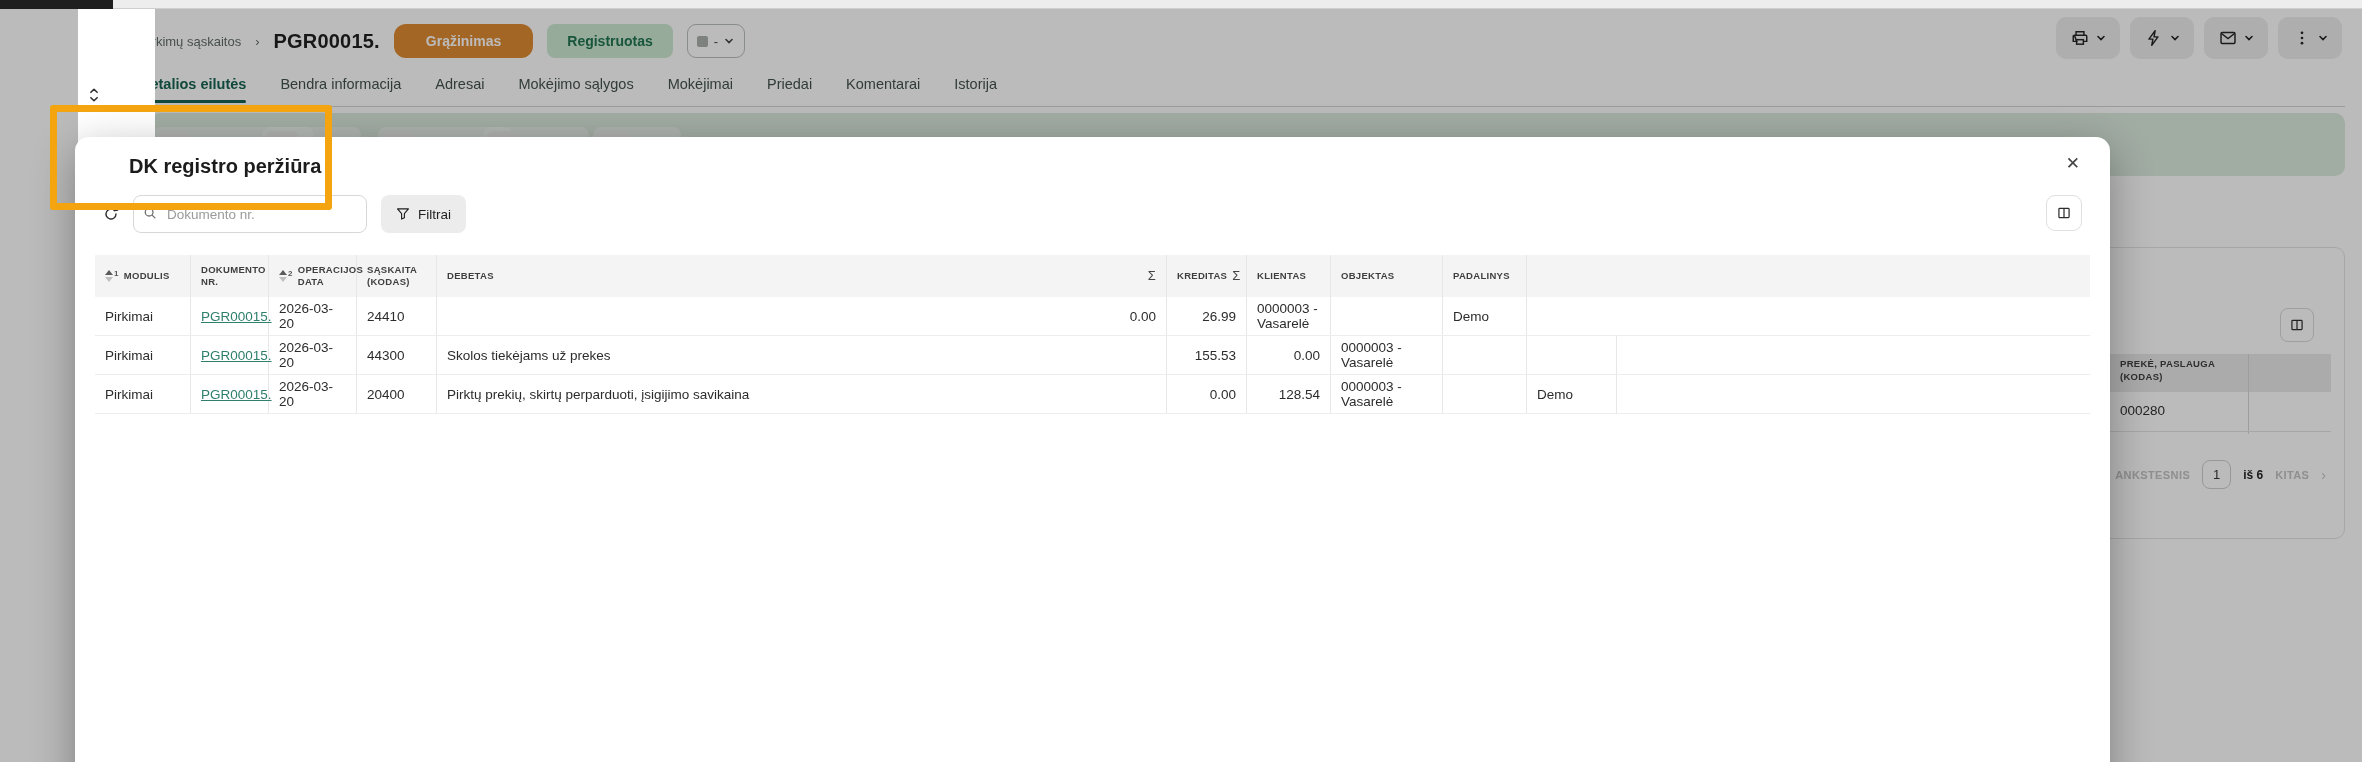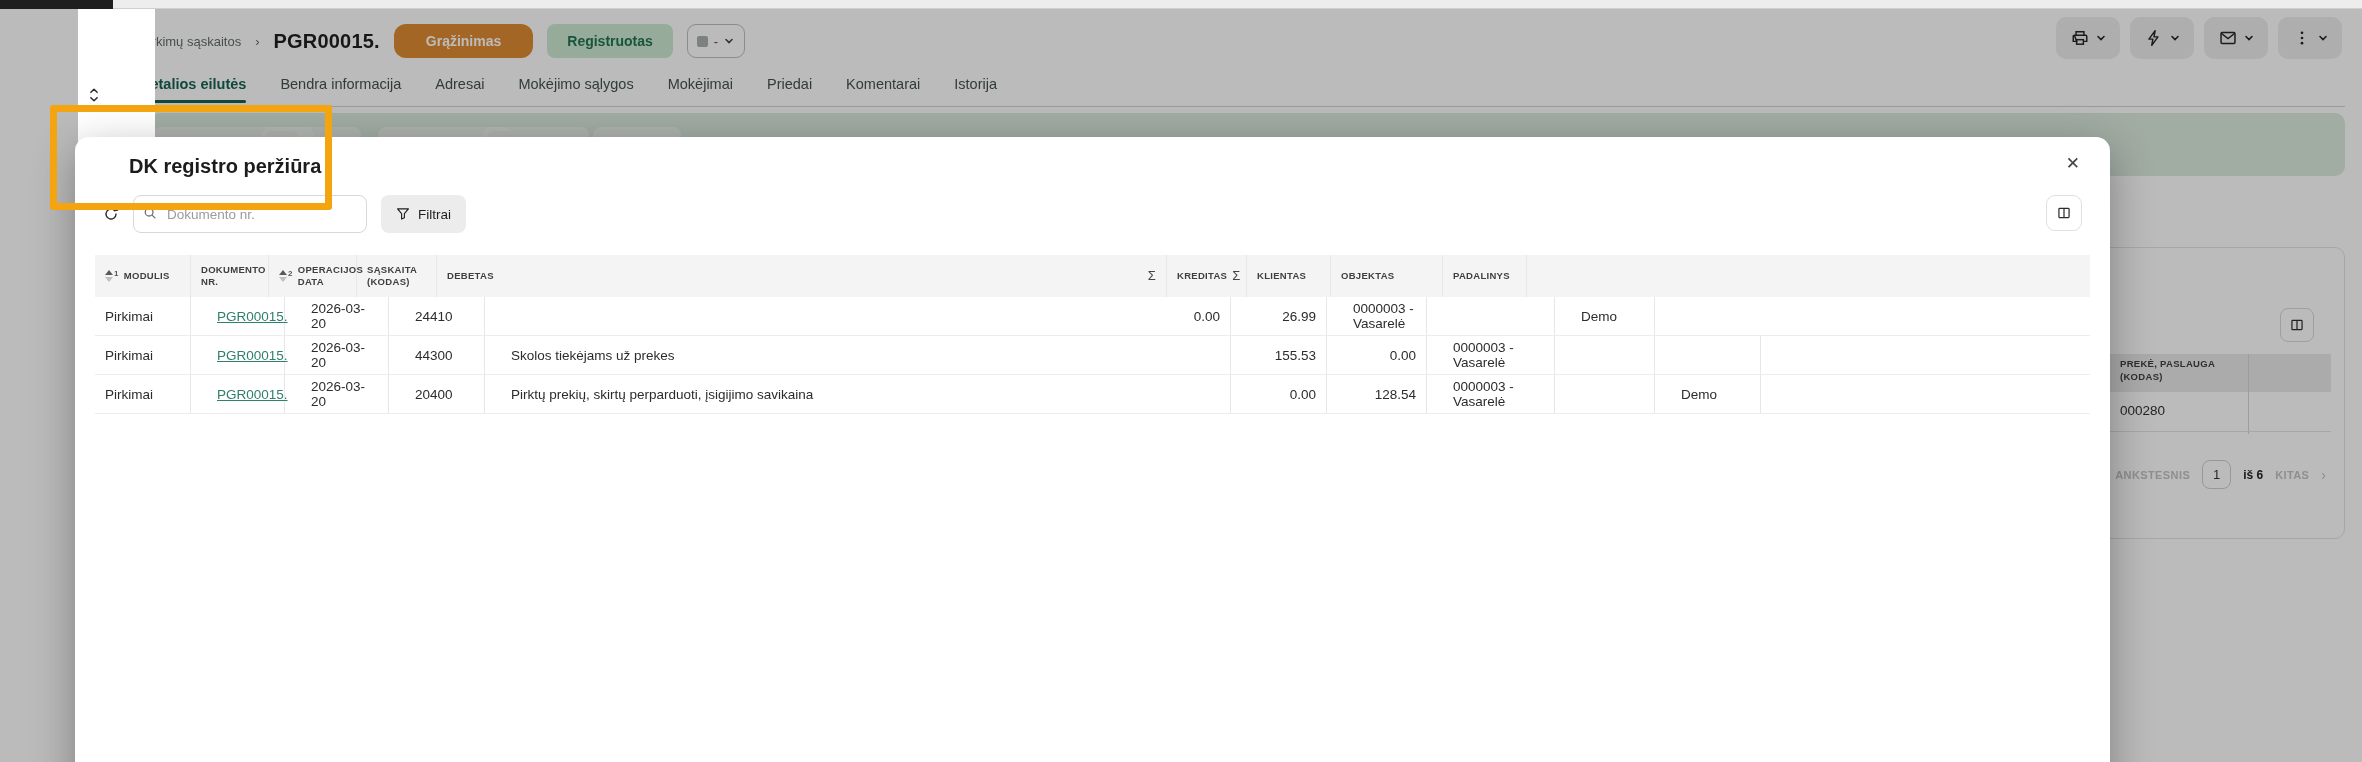--- a/index.html
+++ b/index.html
@@ -79,21 +79,21 @@
   .searchwrap svg { position:absolute; left:10px; top:11px; color:#6f6f6f; }
   .searchwrap input { width:234px; height:38px; border:1px solid #d8d8d8; border-radius:8px; padding:0 10px 0 33px; font-size:13.5px; color:#333; font-family:inherit; outline:none; }
   .searchwrap input::placeholder { color:#9b9b9b; }
   .filter-btn { height:38px; padding:12px 15px; border:none; border-radius:8px; background:#ececec; display:inline-flex; align-items:center; gap:8px; font-size:13.5px; color:#1f1f1f; font-family:inherit; }
   #modal .cols-btn2 { position:absolute; right:28px; top:58px; width:36px; height:36px; border:1px solid #e0e0e0; border-radius:9px; background:#fff; display:flex; align-items:center; justify-content:center; color:#2c2c2c; }
 
   
   #mtable { position:absolute; left:20px; top:118px; width:1995px; font-size:13.5px; color:#2c2c2c; }
   .mrow { display:grid; grid-template-columns:96px 78px 88px 80px 730px 80px 84px 112px 84px 90px 1fr; align-items:stretch; }
   .mrow.mhead { background:#f4f4f4; min-height:42px; }
-  .mrow.mbody { min-height:39px; border-bottom:1px solid #ededed; background:#fff;gap:16px; }
+  .mrow.mbody { min-height:39px; border-bottom:1px solid #ededed; background:#fff; }
   .mcell { border-right:1px solid #e7e7e7; padding:0 10px; display:flex; align-items:center; min-width:0; }
   .mrow .mcell:last-child { border-right:none; }
   .mhead .mcell { font-size:9.5px; font-weight:700; letter-spacing:.3px; color:#3f3f3f; text-transform:uppercase; line-height:1.25; gap:5px; }
   .mcell.num { justify-content:flex-end; text-align:right; }
   .mhead .mcell.sumcell { justify-content:space-between; }
   .sumglyph { font-size:13px; font-weight:400; color:#444; }
   .sortwrap { display:inline-flex; align-items:flex-start; gap:1px; flex:none; }
   .sorttris { display:inline-flex; flex-direction:column; gap:2px; }
   .tri-up { width:0; height:0; border-left:4px solid transparent; border-right:4px solid transparent; border-bottom:5px solid #5a5a5a; }
   .tri-dn { width:0; height:0; border-left:4px solid transparent; border-right:4px solid transparent; border-top:5px solid #bfbfbf; }

